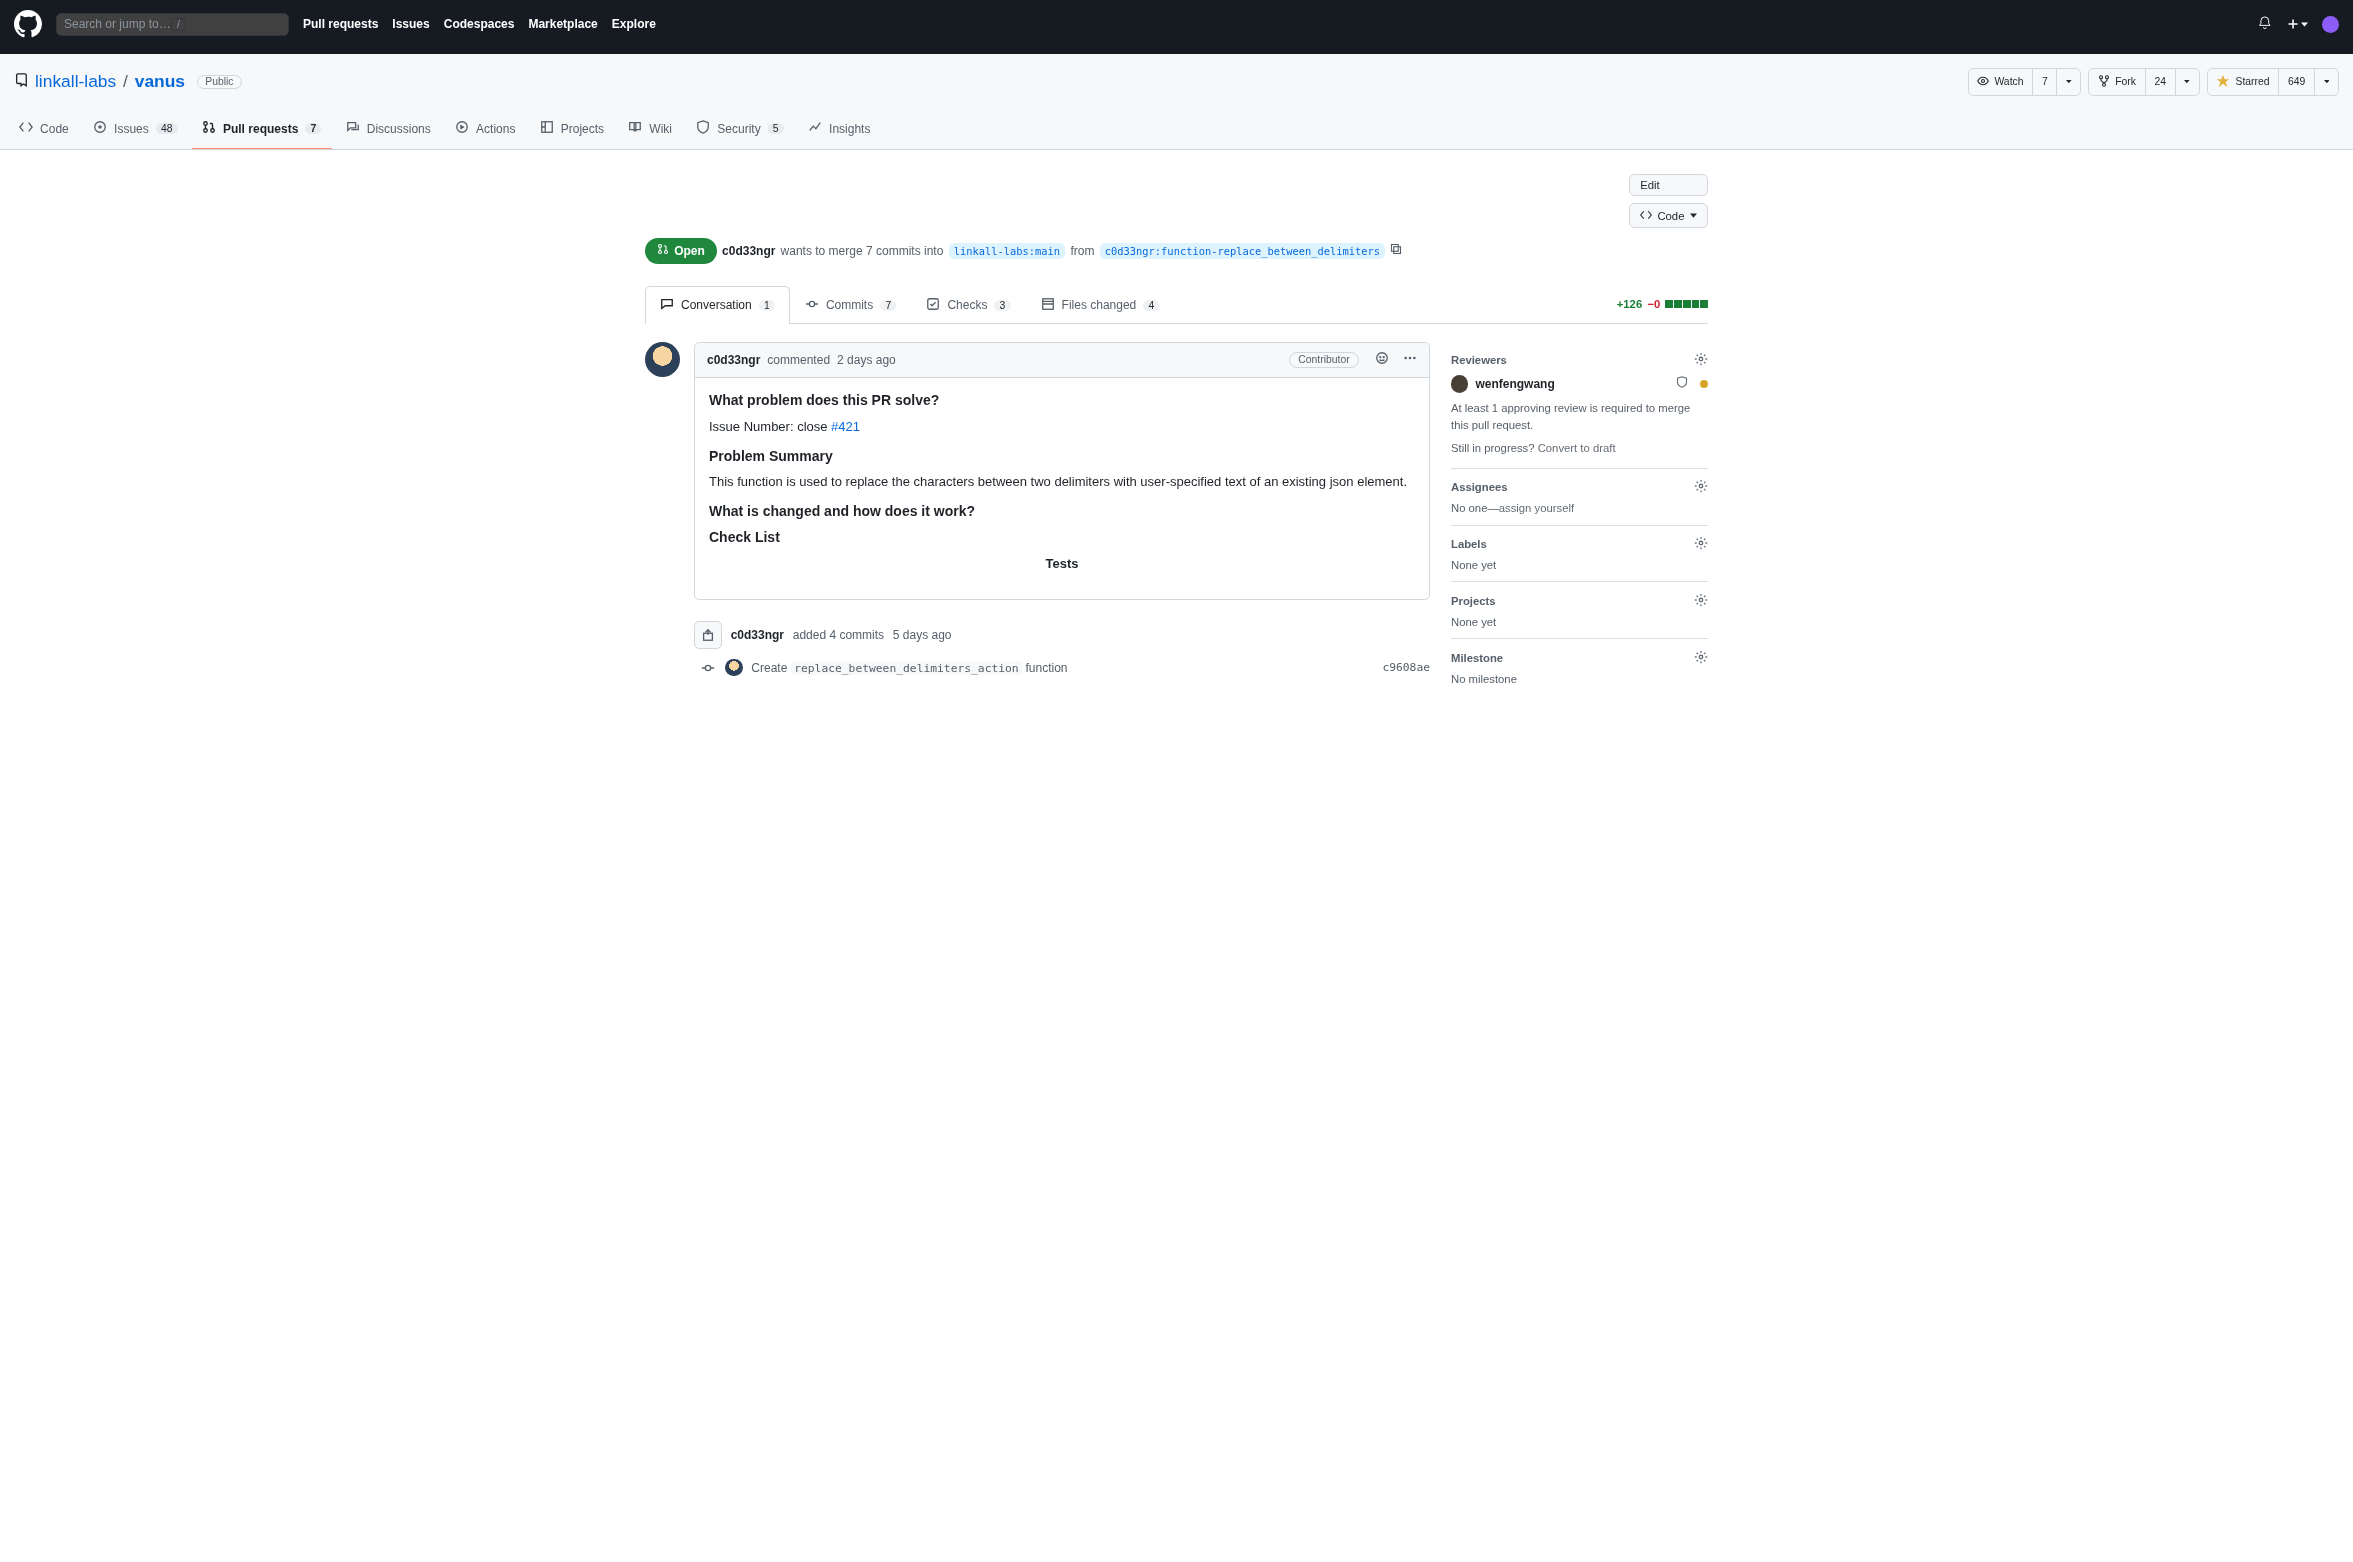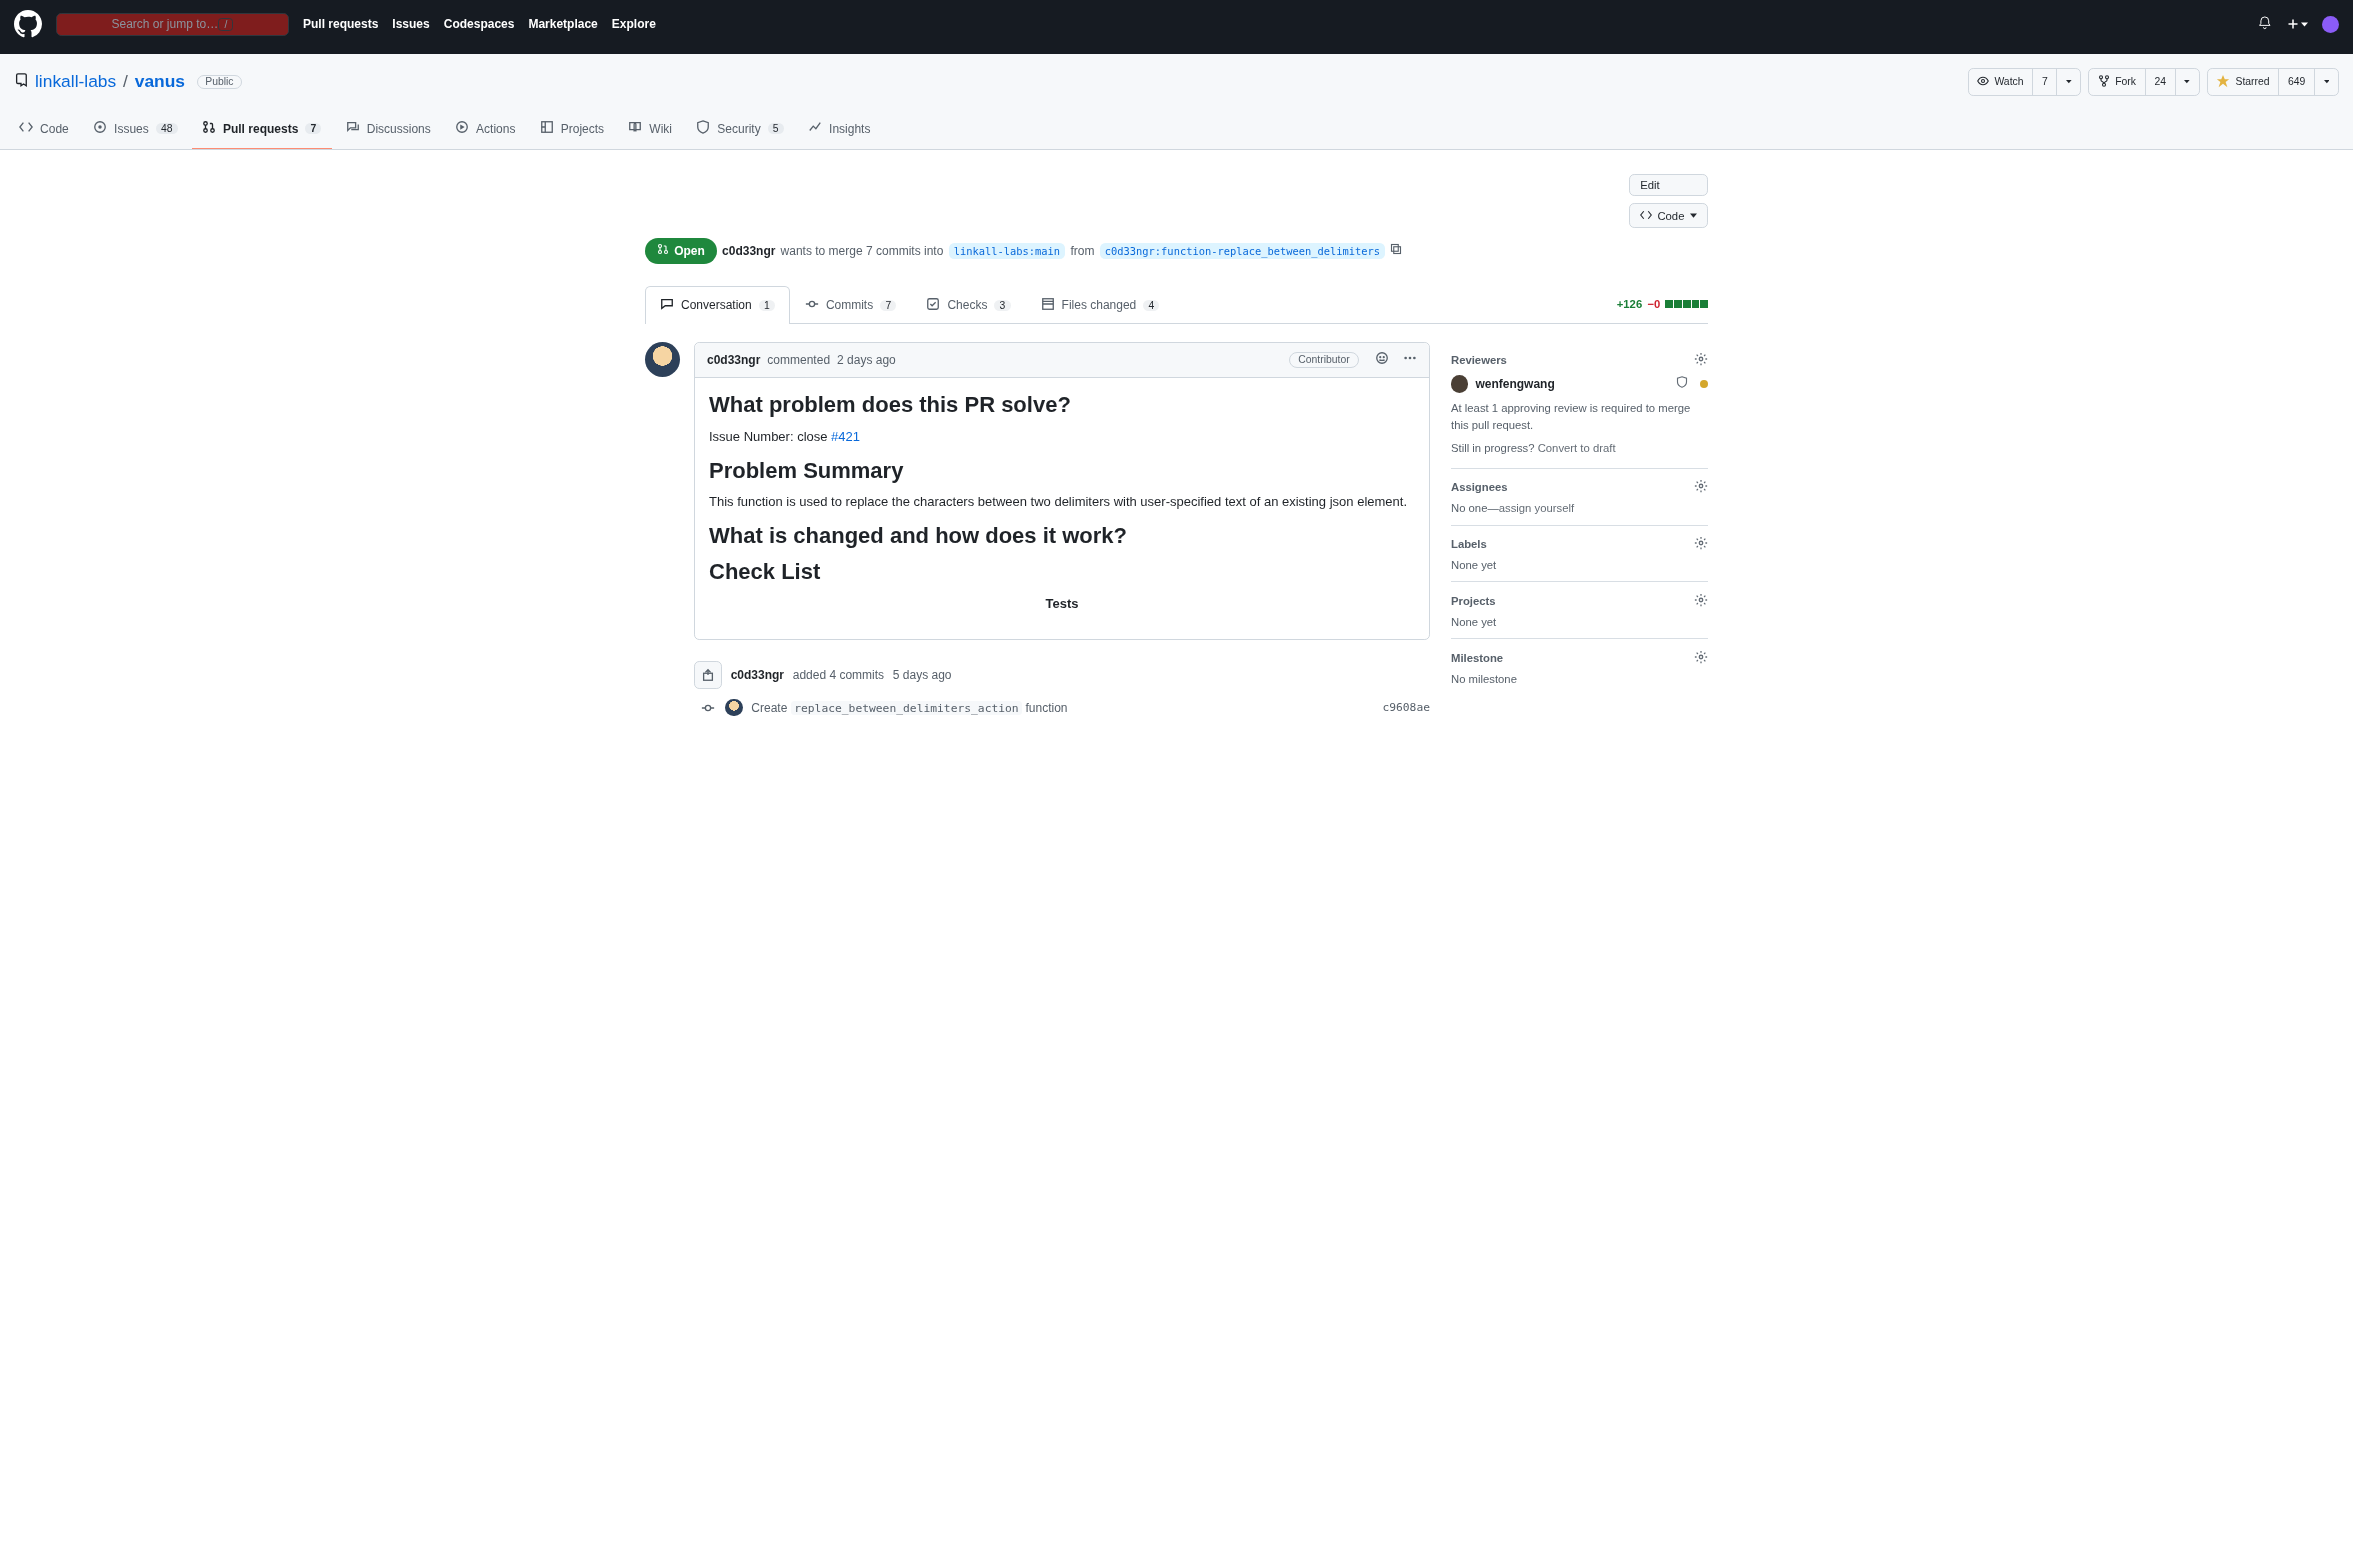--- a/index.html
+++ b/index.html
@@ -18,30 +18,30 @@
   display: flex;
   align-items: center;
   padding: 10.4px 14px 15.6px 14px;
   gap: 14px;
 }
 .gh-logo {
   width: 28px; height: 28px;
   color: #fff;
 }
 .search-box {
-  background: #7f1d1d;
+  background: #404040;
   border: 0.9px solid #30363d;
   border-radius: 5.2px;
   display: flex;
   align-items: center;
   padding: 3.5px 7px;
   width: 233px;
   color: #8b949e;
   font-size: 12px;
-  justify-content: center;
+  justify-content: flex-start;
 }
 .search-box .slash {
   border: 0.9px solid #30363d;
   border-radius: 3.5px;
   padding: 0 5.2px;
   font-size: 10.4px;
   color: #8b949e;
 }
 .top-nav { display: flex; gap: 14px; }
 .top-nav a { color: #fff; font-weight: 600; font-size: 12px; }
@@ -154,21 +154,21 @@
 .timeline { flex: 1; position: relative; }
 .comment-box { border: 0.9px solid #d0d7de; border-radius: 5.2px; }
 .comment-head {
   background: #f6f8fa; border-bottom: 0.9px solid #d0d7de;
   border-radius: 5.2px 5.2px 0 0; padding: 8.7px 12px;
   display: flex; align-items: center; gap: 7px; color: #57606a;
 }
 .comment-head .author { font-weight: 600; color: #1f2328; }
 .role-badge { margin-left: auto; border: 0.9px solid #d0d7de; border-radius: 2em; padding: 1.7px 8.7px; font-size: 10.4px; }
 .comment-body { padding: 14px 14px 17.4px 14px; }
-.comment-body h2 { font-size: 22px; margin: 7px 0 10.4px 0; }
+.comment-body h2 { font-size: 14px; margin: 7px 0 10.4px 0; }
 .comment-body h2:first-child { margin-top: 0; }
 .comment-body h3 { font-size: 13px; margin: 7px 0 10.4px 0; text-align: center; }
 .comment-body p { margin: 0 0 14px 0; font-size: 13px; }
 .comment-body ul { list-style: none; padding: 0; }
 .comment-body ul li { display: flex; align-items: center; gap: 8.7px; font-size: 13px; margin: 3.5px 0; }
 
 .event-row { display: flex; align-items: center; gap: 8.7px; margin-top: 21px; font-size: 12px; color: #57606a; }
 .event-icon-box {
   width: 28px; height: 28px; border: 0.9px solid #d0d7de; border-radius: 5.2px;
   background: #f6f8fa; display: flex; align-items: center; justify-content: center;

